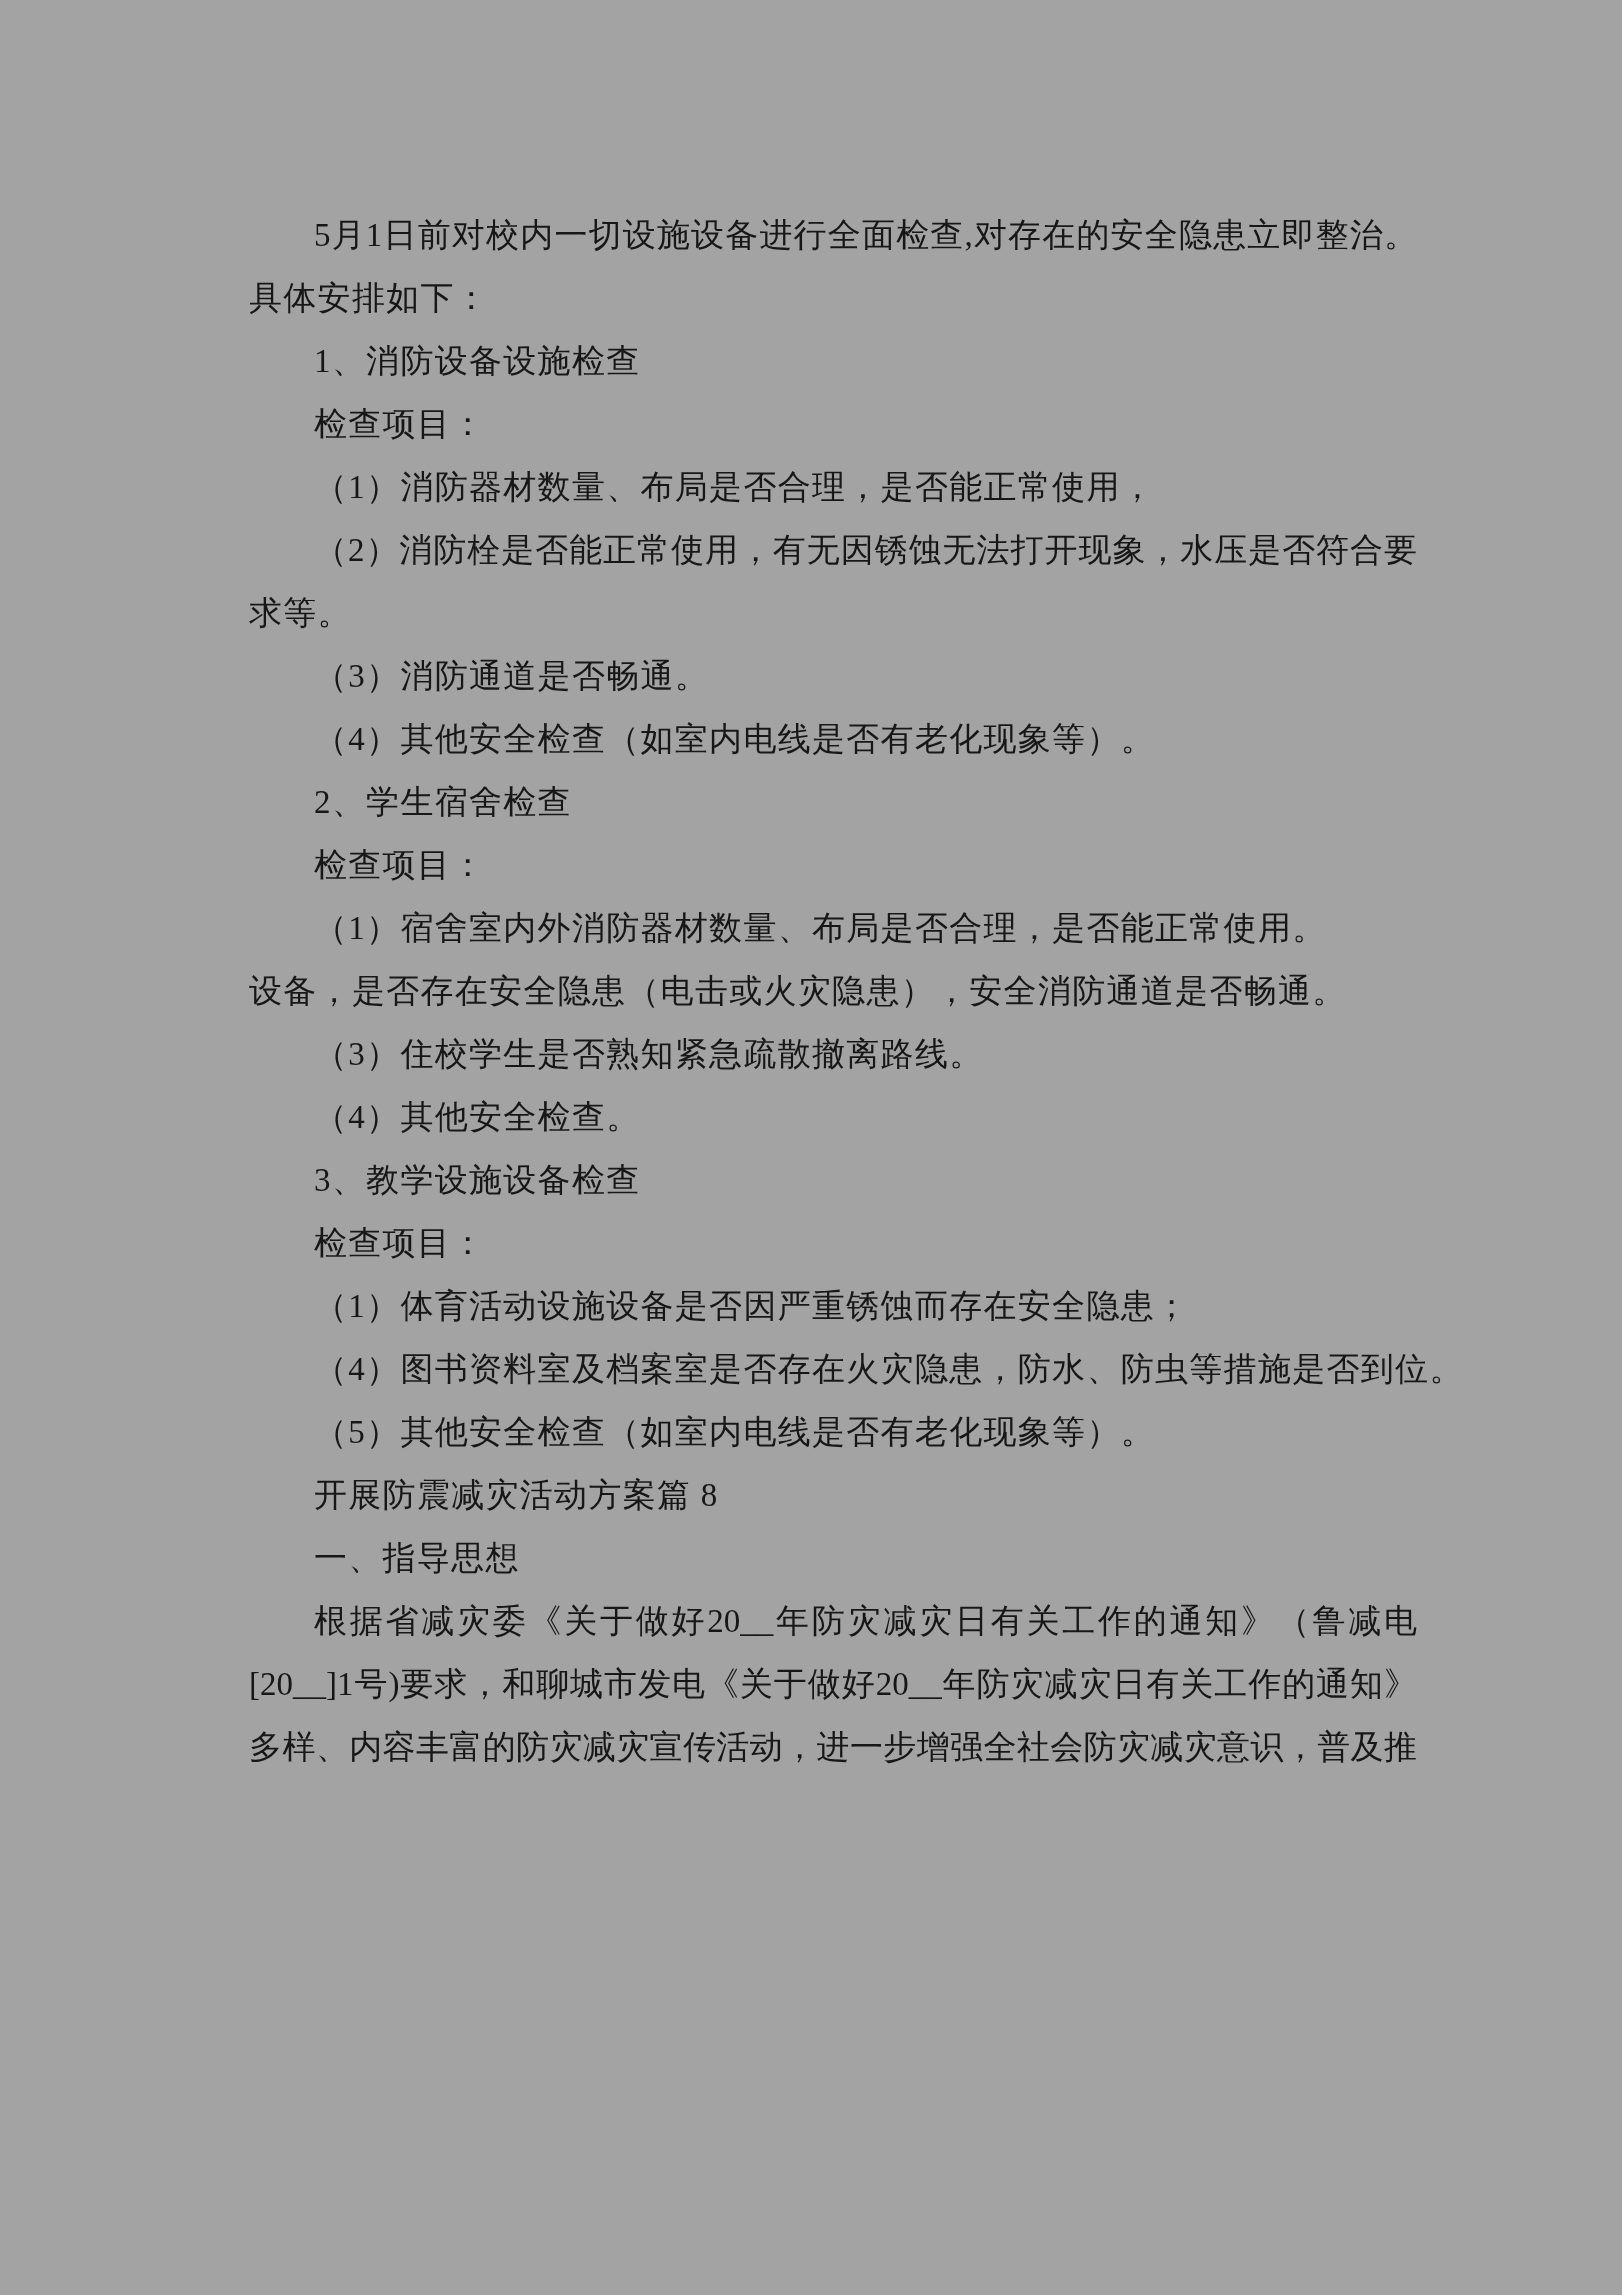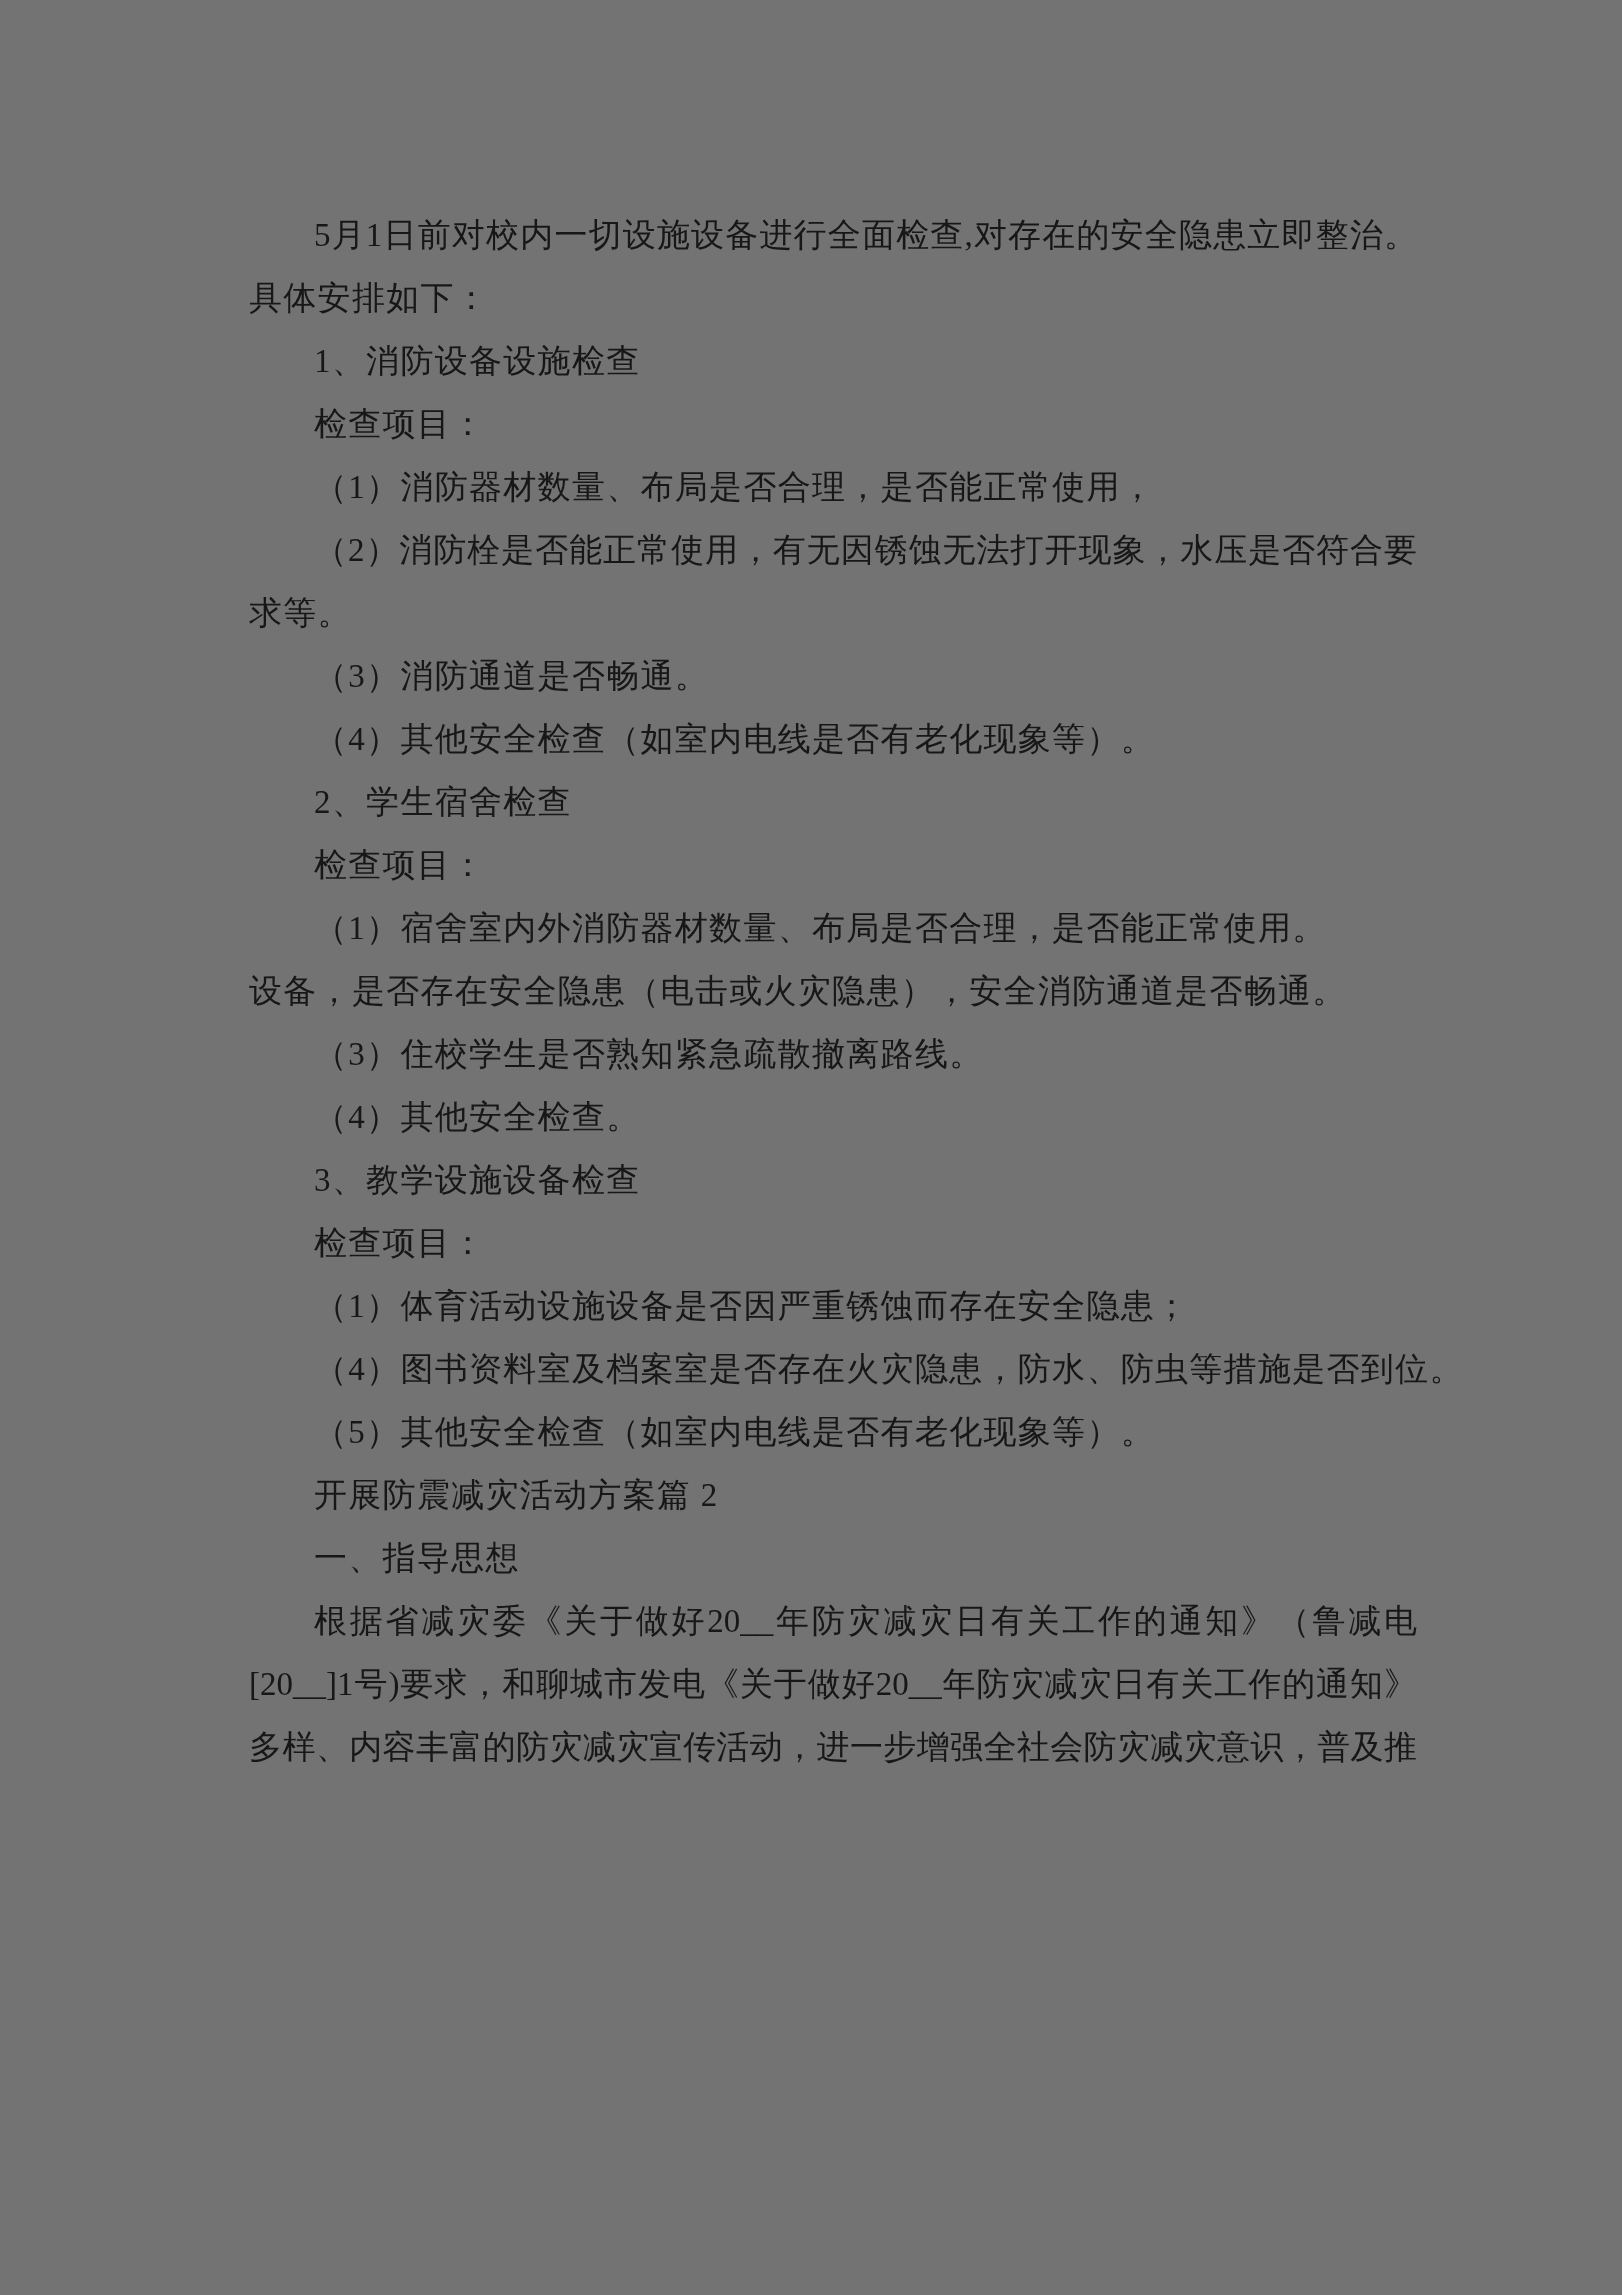--- a/index.html
+++ b/index.html
@@ -37,21 +37,21 @@
     letter-spacing: 0;
     text-align: justify;
     text-align-last: justify;
     max-height: 63px;
     overflow: hidden;
   }
 </style>
 </head>
 <body>
 
-<div class="page" style="background: #737373;">
+<div class="page" style="background: #a3a3a3;">
   <div class="content" style="color: rgb(23, 23, 23);">
       <div class="line indent fill">5月1日前对校内一切设施设备进行全面检查,对存在的安全隐患立即整治。</div>
       <div class="line">具体安排如下：</div>
       <div class="line indent">1、消防设备设施检查</div>
       <div class="line indent">检查项目：</div>
       <div class="line indent">（1）消防器材数量、布局是否合理，是否能正常使用，</div>
       <div class="line indent fill">（2）消防栓是否能正常使用，有无因锈蚀无法打开现象，水压是否符合要</div>
       <div class="line">求等。</div>
       <div class="line indent">（3）消防通道是否畅通。</div>
       <div class="line indent">（4）其他安全检查（如室内电线是否有老化现象等）。</div>
@@ -59,20 +59,20 @@
       <div class="line indent">检查项目：</div>
       <div class="line indent">（1）宿舍室内外消防器材数量、布局是否合理，是否能正常使用。</div>
       <div class="line">设备，是否存在安全隐患（电击或火灾隐患），安全消防通道是否畅通。</div>
       <div class="line indent">（3）住校学生是否熟知紧急疏散撤离路线。</div>
       <div class="line indent">（4）其他安全检查。</div>
       <div class="line indent">3、教学设施设备检查</div>
       <div class="line indent">检查项目：</div>
       <div class="line indent">（1）体育活动设施设备是否因严重锈蚀而存在安全隐患；</div>
       <div class="line indent">（4）图书资料室及档案室是否存在火灾隐患，防水、防虫等措施是否到位。</div>
       <div class="line indent">（5）其他安全检查（如室内电线是否有老化现象等）。</div>
-      <div class="line indent">开展防震减灾活动方案篇 2</div>
+      <div class="line indent">开展防震减灾活动方案篇 8</div>
       <div class="line indent">一、指导思想</div>
       <div class="line indent fill">根据省减灾委《关于做好20__年防灾减灾日有关工作的通知》（鲁减电</div>
       <div class="line fill">[20__]1号)要求，和聊城市发电《关于做好20__年防灾减灾日有关工作的通知》</div>
       <div class="line fill">多样、内容丰富的防灾减灾宣传活动，进一步增强全社会防灾减灾意识，普及推</div>
     </div>
 </div>
 
 
 </body></html>

